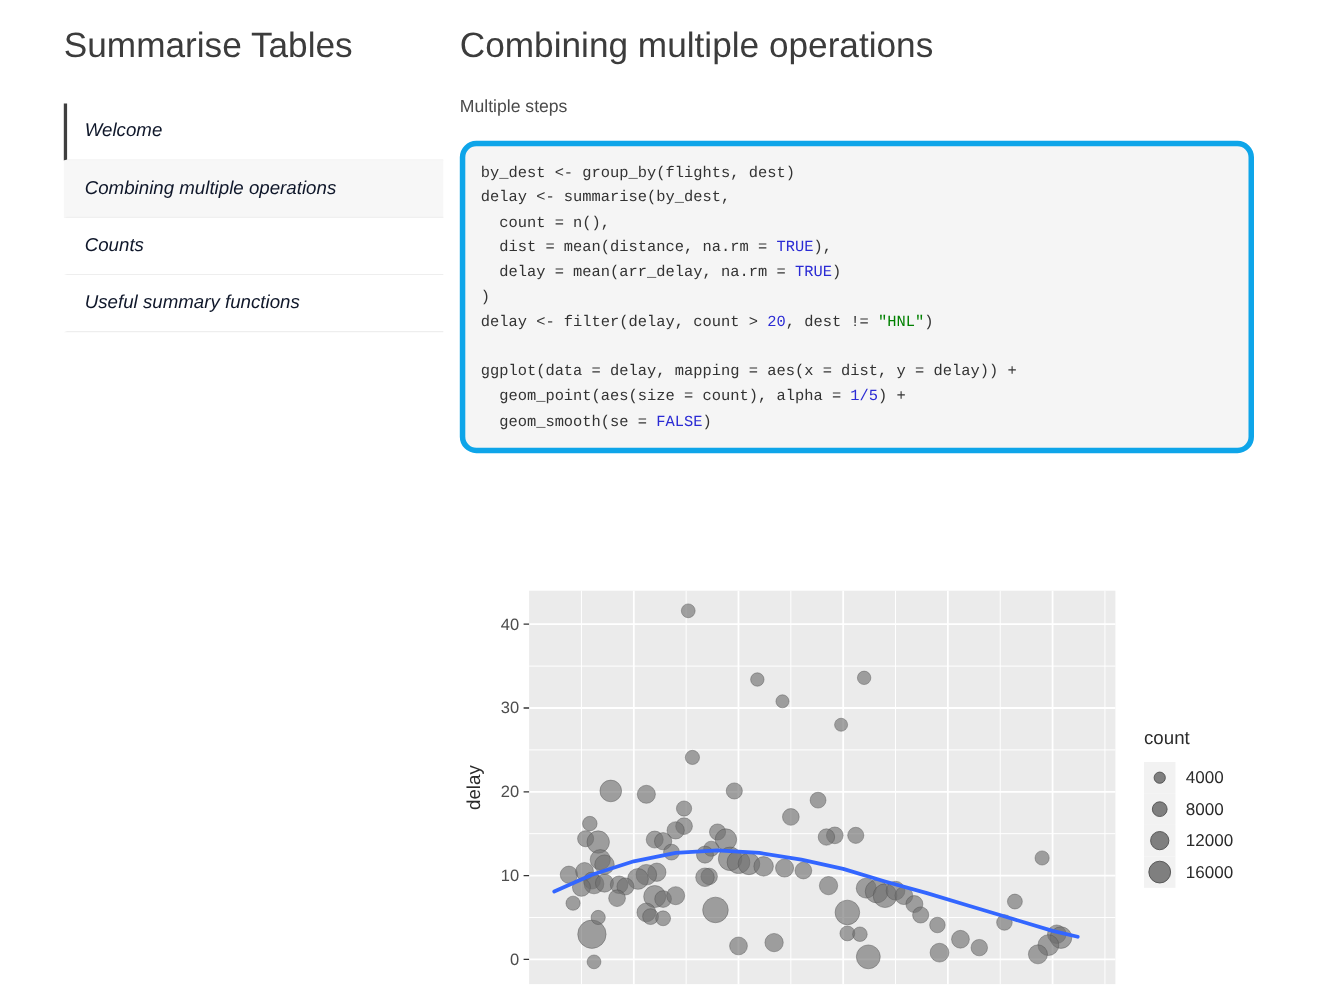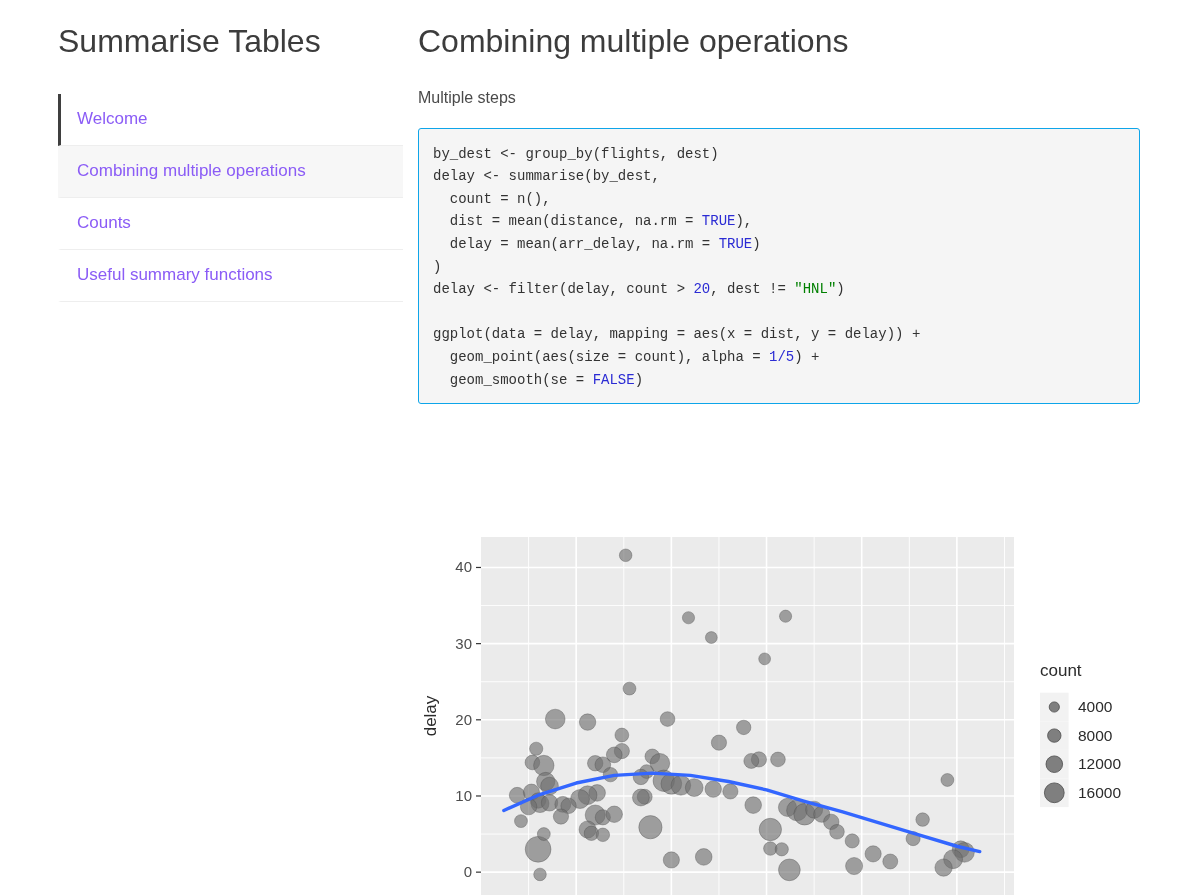--- a/index.html
+++ b/index.html
@@ -25,24 +25,25 @@
     color: #3c3c3c;
     letter-spacing: 0px;
     margin: 0 0 34px 0;
     line-height: 1.2;
   }
   .nav-list { list-style: none; margin: 0; padding: 0; width: 345px; }
   .nav-item {
     position: relative;
     padding: 14px 16px 14px 16px;
     font-size: 17px;
-    color: #8b5cf6;
+    color: #0f172a;
     border-bottom: 1px solid #eeeeee;
     line-height: 1.35;
     cursor: pointer;
+    font-style: italic;
   }
   .nav-item.first { border-top: none; }
   .nav-item.visited { border-left: 3px solid #3f3f3f; }
   .nav-item.plain  { border-left: 3px solid transparent; }
   .nav-item.active { background: #f7f7f7; border-left: 3px solid transparent; }
   .nav-item.last { border-bottom: 1px solid #eeeeee; }
   .start-over {
     margin-top: 18px;
     padding-left: 16px;
     font-size: 12px;
@@ -84,22 +85,22 @@
     background: #f9f2f4;
     color: #444444;
     padding: 3px 5px;
     border-radius: 3px;
   }
 
   
   .codeblock {
     width: 722px;
     background: #f5f5f5;
-    border: 1px solid #0ea5e9;
-    border-radius: 3px;
+    border: 5px solid #0ea5e9;
+    border-radius: 15px;
     padding: 14px 14px 12px 14px;
     margin: 0;
   }
   .codeblock pre {
     margin: 0;
     font-family: "Liberation Mono", "DejaVu Sans Mono", monospace;
     font-size: 14px;
     line-height: 22.6px;
     color: #333333;
     white-space: pre;

